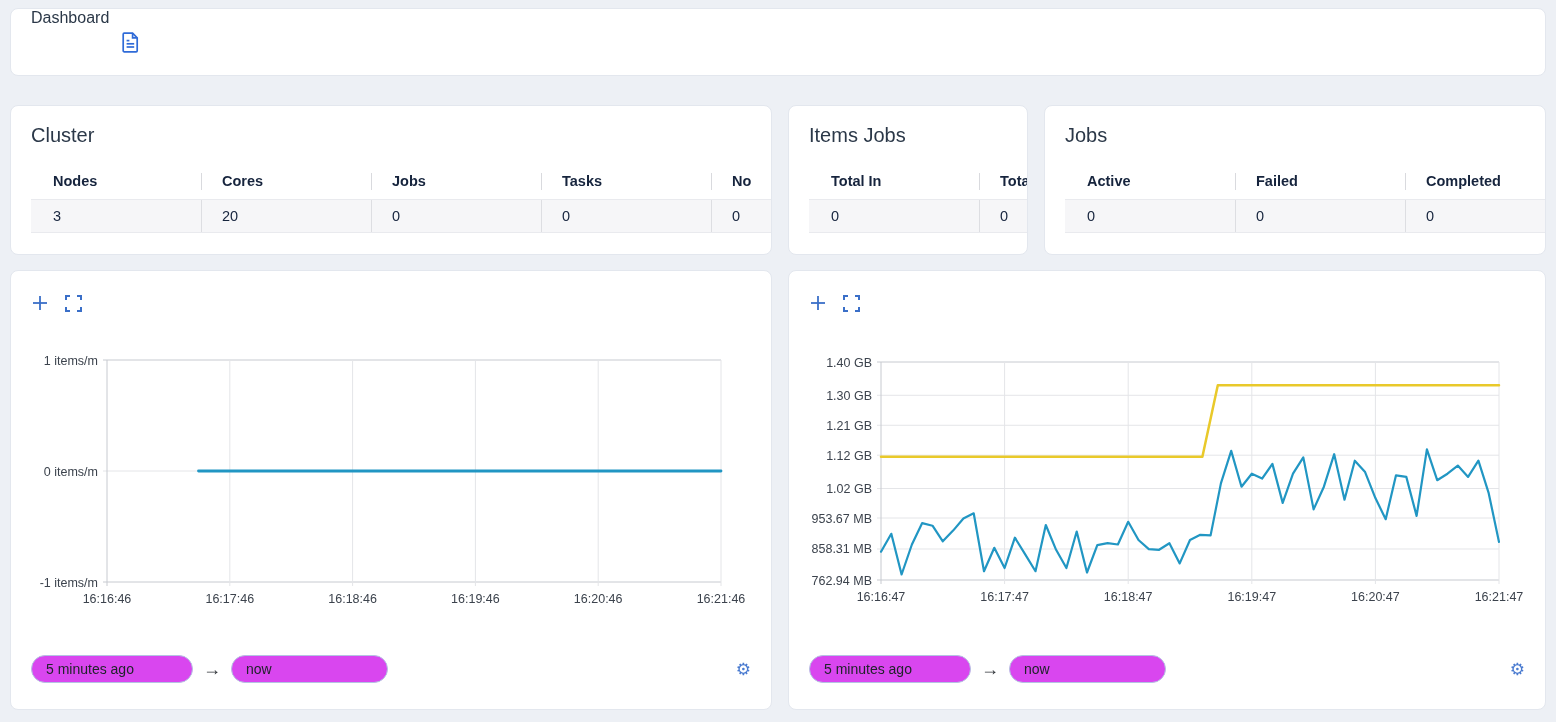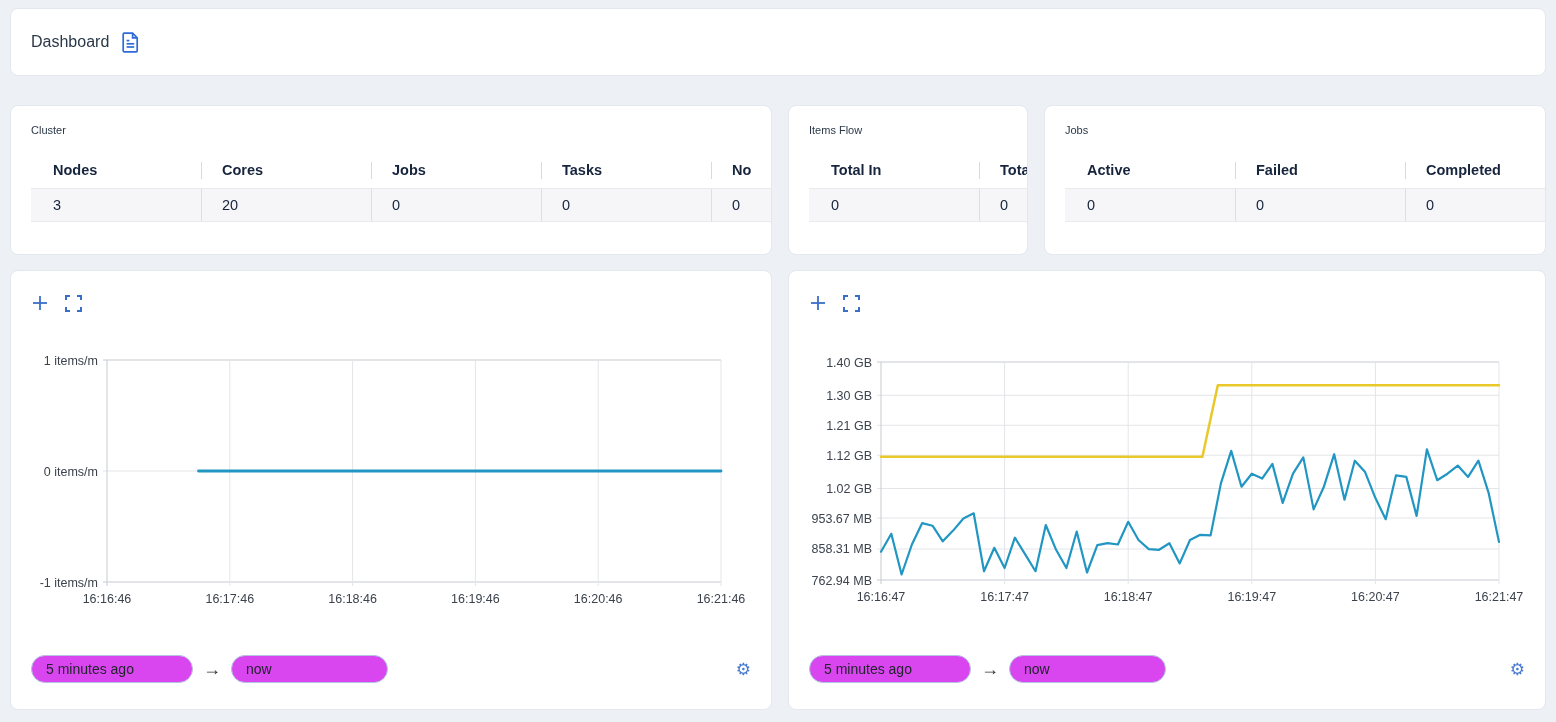--- a/index.html
+++ b/index.html
@@ -12,41 +12,40 @@
   .card {
     background:#ffffff;
     border:1px solid #e3e7ee;
     border-radius:8px;
   }
   
   .topbar {
     margin:8px 10px 0 10px;
     height:68px;
     display:flex;
-    align-items:center;
     padding:0 20px;
   }
   .topbar-title { font-size:16px; color:#2b3848; }
   .doc-icon { margin-left:12px; display:flex; align-items:center; }
   
   .stats-row {
     display:flex;
     gap:16px;
     margin:29px 10px 0 10px;
   }
   .stat-card {
     height:150px;
     padding:18px 0 18px 20px;
     overflow:hidden;
     flex:none;
   }
   .stat-card.cluster { width:762px; }
   .stat-card.items-flow { width:240px; }
   .stat-card.jobs { width:502px; }
-  .stat-title { font-size:11px; color:#2b3848; margin-bottom:26px; }
+  .stat-title { font-size:20px; color:#2b3848; margin-bottom:26px; }
   .stat-table { min-width:max-content; }
   .thead { display:flex; height:17px; margin-bottom:9px; }
   .trow {
     display:flex; height:34px;
     background:#f6f6f8;
     border-top:1px solid #e9eaee;
     border-bottom:1px solid #e9eaee;
   }
   .cell { width:170px; flex:none; padding-left:20px; font-size:14.5px; }
   .cell.first { padding-left:22px; }
@@ -130,21 +129,21 @@
         <div class="cell first">3</div>
         <div class="cell">20</div>
         <div class="cell">0</div>
         <div class="cell">0</div>
         <div class="cell">0</div>
       </div>
     </div>
   </div>
 
   <div class="card stat-card items-flow">
-    <div class="stat-title">Items Flow</div>
+    <div class="stat-title">Items Jobs</div>
     <div class="stat-table">
       <div class="thead">
         <div class="cell first">Total In</div>
         <div class="cell">Total Out</div>
       </div>
       <div class="trow">
         <div class="cell first">0</div>
         <div class="cell">0</div>
       </div>
     </div>

